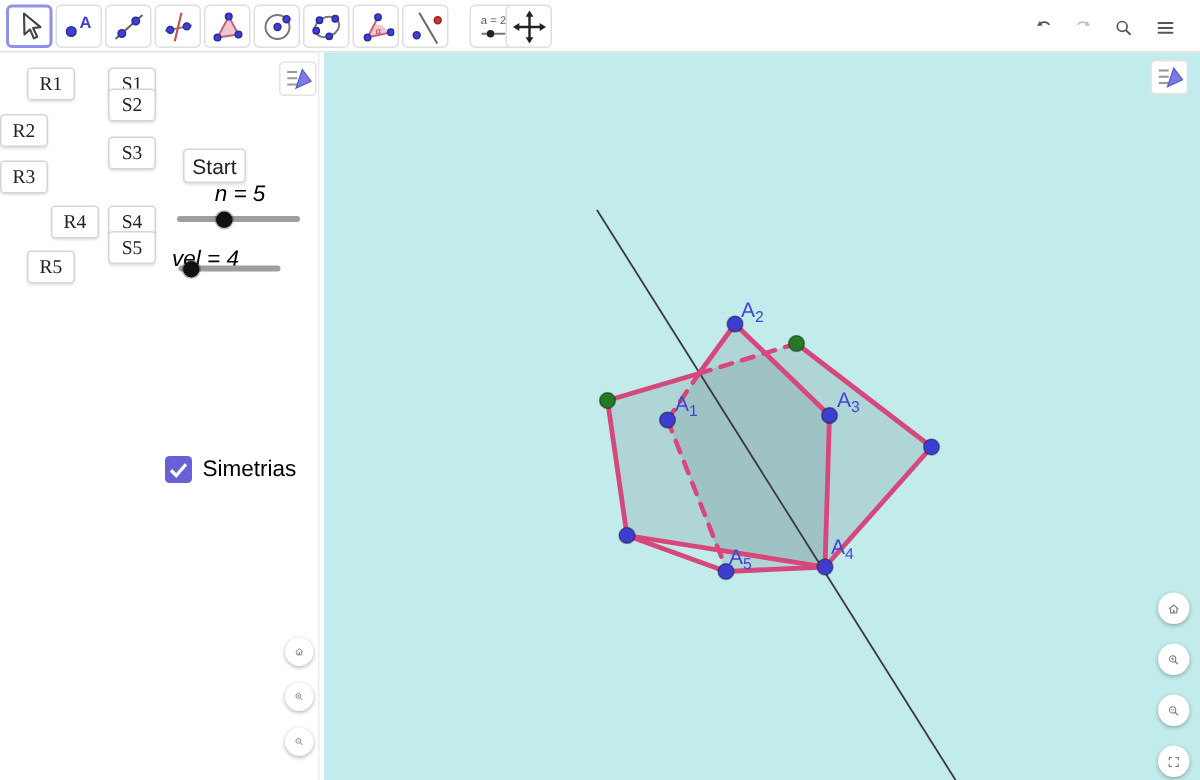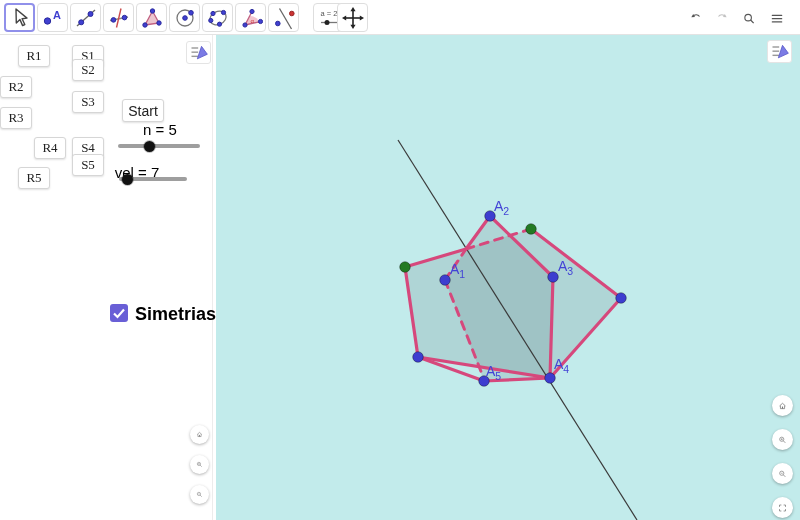--- a/index.html
+++ b/index.html
@@ -19,27 +19,27 @@
   .icon-btn{position:absolute;top:5px;width:26px;height:26px;display:flex;
     align-items:center;justify-content:center;background:transparent;border:none;}
   
   .panel{position:absolute;left:0;top:34px;width:212px;height:486px;background:#fff;
     border-top:1px solid #ececec;border-right:1px solid #ececec;z-index:10;}
   .gbtn{position:absolute;background:#fff;border:1px solid #d6d6d6;border-radius:3px;
     box-shadow:0 1px 2px rgba(0,0,0,0.12);font-size:13px;color:#222;
     display:flex;align-items:center;justify-content:center;box-sizing:border-box;}
   .rsbtn{width:32px;height:22px;font-family:Liberation Serif, serif;}
   .startbtn{left:122px;top:39px;width:42px;height:23px;font-size:14px;margin-top:25px;}
-  .slider-label{position:absolute;font-size:15px;color:#000;text-align:center;}
+  .slider-label{position:absolute;font-size:15px;color:#000;text-align:center;font-style:italic;}
   .slider-track{position:absolute;height:4px;background:#9e9e9e;border-radius:2px;}
   .slider-handle{position:absolute;width:11px;height:11px;border-radius:50%;
     background:#111;box-shadow:0 0 0 1px rgba(0,0,0,0.25);}
   .checkbox{position:absolute;left:110px;top:269px;width:18px;height:18px;border-radius:3px;}
   .checkbox svg{width:18px;height:18px;display:block;}
-  .checkbox-label{position:absolute;left:135px;top:269px;font-size:18px;color:#000;font-weight:bold;}
+  .checkbox-label{position:absolute;left:135px;top:269px;font-size:15px;color:#000;}
   .circle-btn{position:absolute;border-radius:50%;background:#fff;
     box-shadow:0 1px 3px rgba(0,0,0,0.3);display:flex;align-items:center;justify-content:center;
     border:none;}
   .circle-btn.small{width:19px;height:19px;}
   .circle-btn.big{width:21px;height:21px;}
   .stylebar-btn{position:absolute;width:25px;height:23px;background:#fff;
     border:1px solid #e4e4e4;border-radius:3px;box-sizing:border-box;
     display:flex;align-items:center;justify-content:center;}
   
   .canvas{position:absolute;left:216px;top:34px;width:584px;height:486px;
@@ -187,21 +187,21 @@
   <button class="gbtn rsbtn" style="left:72px;top:56px">S3</button>
   <button class="gbtn rsbtn" style="left:72px;top:102px">S4</button>
   <button class="gbtn rsbtn" style="left:72px;top:119px">S5</button>
 
   <button class="gbtn startbtn">Start</button>
 
   <div class="slider-label" style="left:120px;top:86px;width:80px">n = 5</div>
   <div class="slider-track" style="left:118px;top:109px;width:82px"></div>
   <div class="slider-handle" style="left:144px;top:105.5px"></div>
 
-  <div class="slider-label" style="left:97px;top:129px;width:80px">vel = 7</div>
+  <div class="slider-label" style="left:97px;top:129px;width:80px">vel = 4</div>
   <div class="slider-track" style="left:119px;top:142px;width:68px"></div>
   <div class="slider-handle" style="left:122px;top:138.5px"></div>
 
   <div class="checkbox" style="background:#695fd6">
     <svg viewBox="0 0 18 18">
       <polyline points="4,9.5 7.5,13 14,5.5" fill="none" stroke="#fff" stroke-width="2.2"></polyline>
     </svg>
   </div>
   <div class="checkbox-label">Simetrias</div>
 

